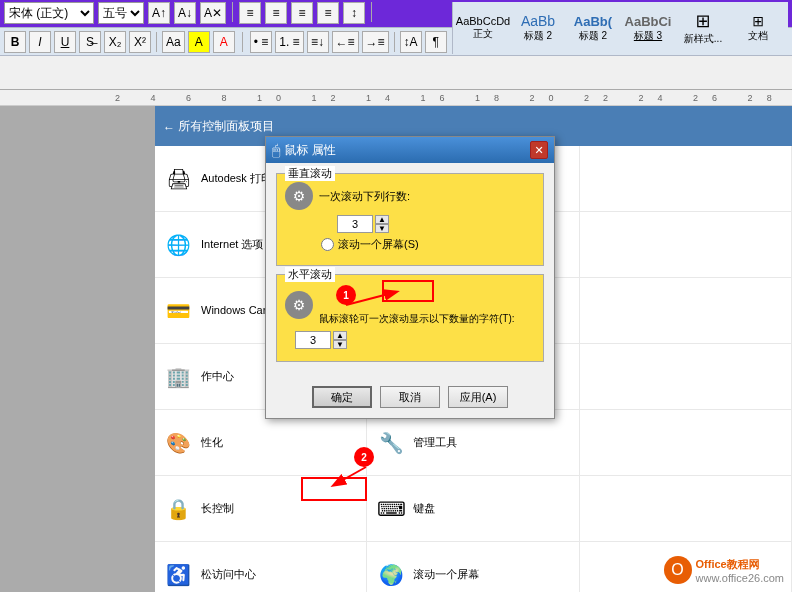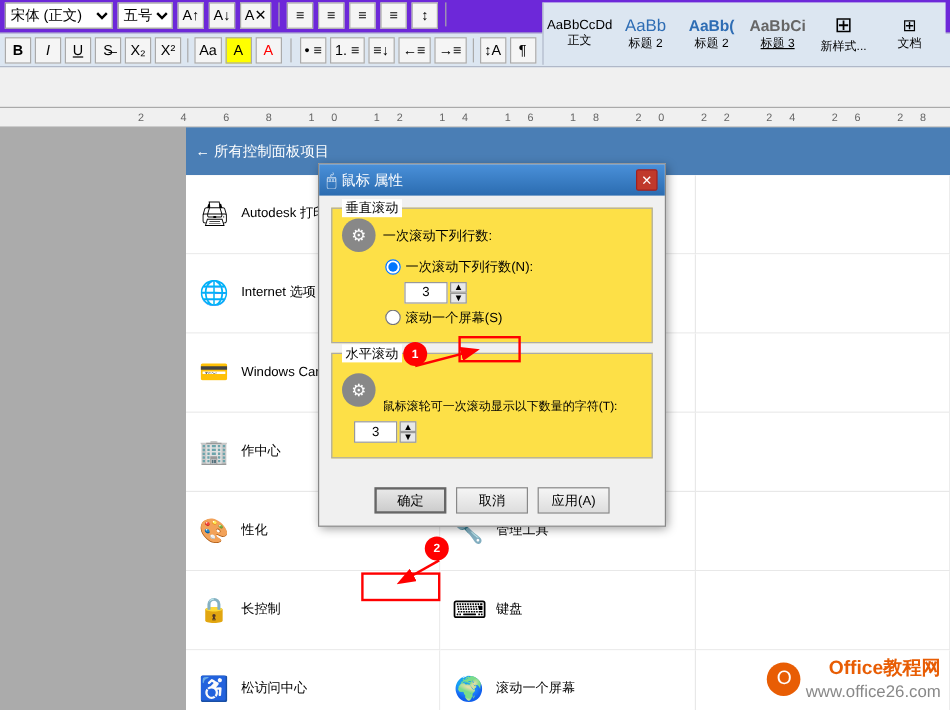--- a/index.html
+++ b/index.html
@@ -501,22 +501,22 @@
       </div>
       <div class="cp-item"></div>
 
     </div>
 
     <div id="watermark">
       <div class="wm-icon">
         <span>O</span>
       </div>
       <div>
-        <div style="font-size:16px;font-weight:bold;color:#e85d04;text-align:right;">Office教程网</div>
-        <div style="font-size:14px;color:#888;">www.office26.com</div>
+        <div style="font-size:11px;font-weight:bold;color:#e85d04;">Office教程网</div>
+        <div style="font-size:11px;color:#888;">www.office26.com</div>
       </div>
     </div>
 
     <div id="dialog-overlay">
 
       <div id="mouse-dialog">
 
         <div class="dialog-titlebar">
           <span class="dialog-title-icon">🖱</span>
           <span class="dialog-title-text">鼠标 属性</span>
@@ -529,26 +529,20 @@
         <div class="dialog-content">
 
           <div class="dialog-section">
             <span class="dialog-section-title">垂直滚动</span>
 
             <div class="section-row">
               <div class="wheel-icon">⚙</div>
               <span>一次滚动下列行数:</span>
             </div>
 
-            <div class="section-row" style="padding-left: 36px;">
-              <label class="radio-label">
-                <input type="radio" name="vscroll" checked="" style="">
-                <span>一次滚动下列行数(N):</span>
-              </label>
-            </div>
 
             <div class="spin-container" style="margin-left:52px;margin-bottom:4px;">
               <input class="spin-input" type="text" value="3" style="">
               <div class="spin-buttons">
                 <button class="spin-btn">▲</button>
                 <button class="spin-btn">▼</button>
               </div>
             </div>
 
             <div class="section-row" style="padding-left: 36px;">

